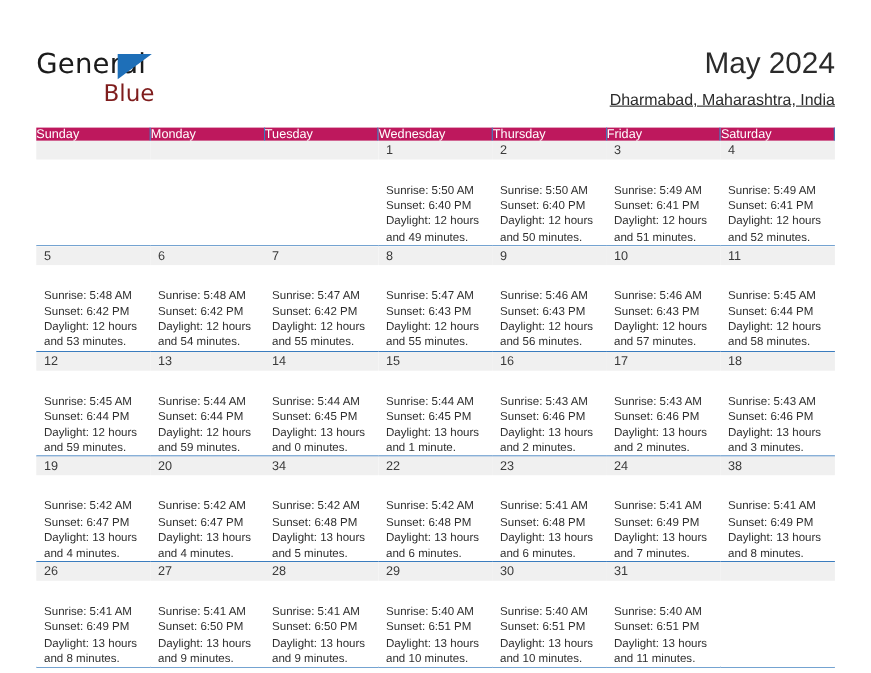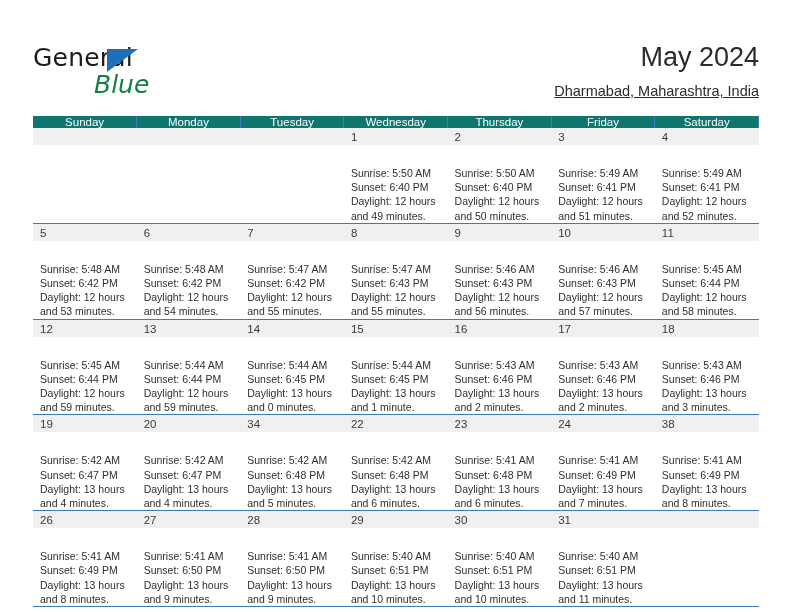--- a/index.html
+++ b/index.html
@@ -54,25 +54,24 @@
     top: 5px;
     width: 0;
     height: 0;
     border-left: 31px solid #1e6fb8;
     border-bottom: 23px solid transparent;
   }
   .brand-blue {
     position: absolute;
     left: 61px;
     top: 27px;
-    font-size: 25px;
-    color: #15803d;
+    font-size: 21px;
+    color: #7f1d1d;
     font-family: "DejaVu Sans", sans-serif;
     line-height: 28px;
-    font-style: italic;
   }
   .brand-rule {
     position: absolute;
     left: 58px;
     top: 26px;
     width: 2px;
     height: 28px;
     background: #ffffff;
   }
 
@@ -108,25 +107,25 @@
     width: 726px;
     border-collapse: collapse;
     table-layout: fixed;
   }
   .calendar th, .calendar td {
     padding: 0;
     margin: 0;
     vertical-align: top;
   }
   thead th {
-    background: #0f766e;
+    background: #be185d;
     color: #ffffff;
     font-size: 11.5px;
     font-weight: normal;
-    text-align: center;
+    text-align: left;
     padding: 5px 0 5px 7px;
     height: 12px;
     border-right: 1px solid #3a7cbe;
   }
   tbody tr.week {
     height: 91px;
   }
   td.daycell {
     border-bottom: 1.5px solid #3a7cbe;
     height: 91px;

